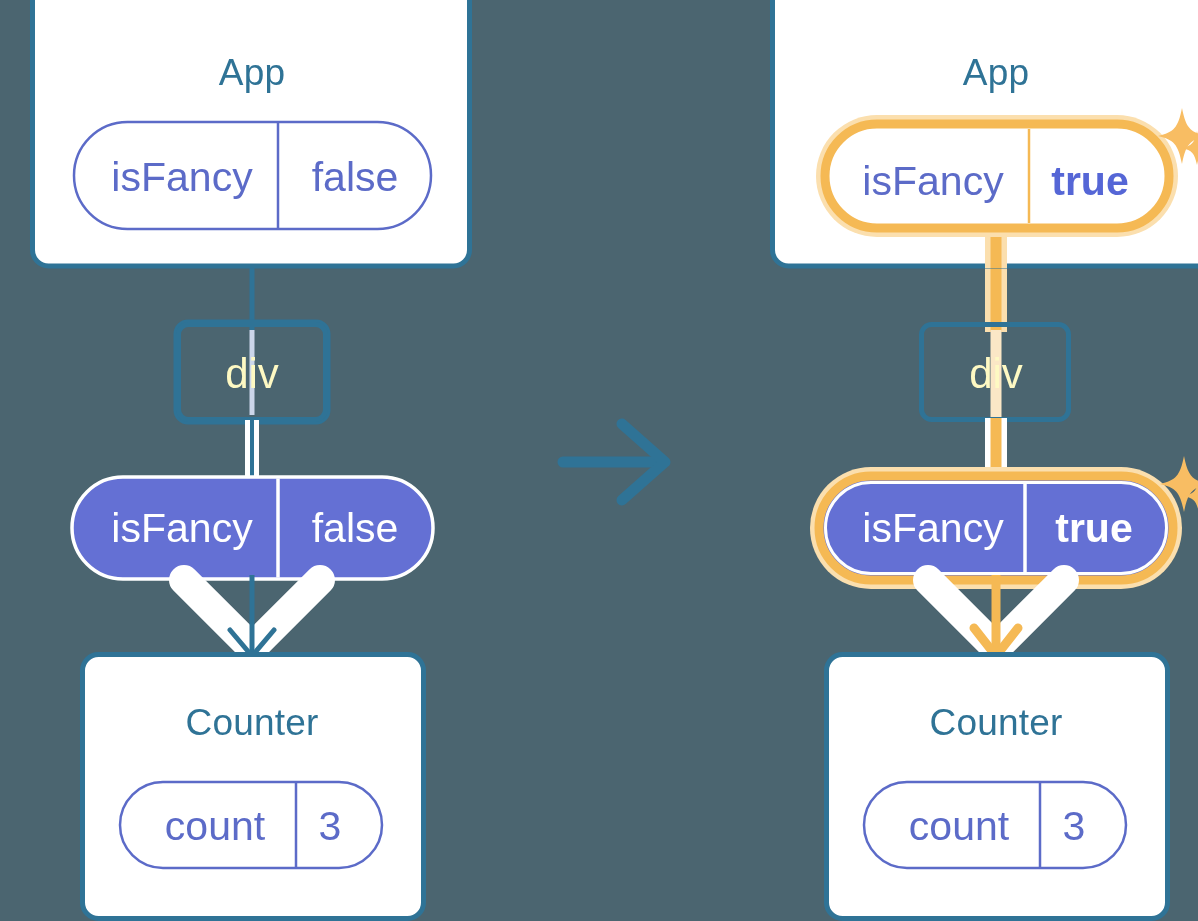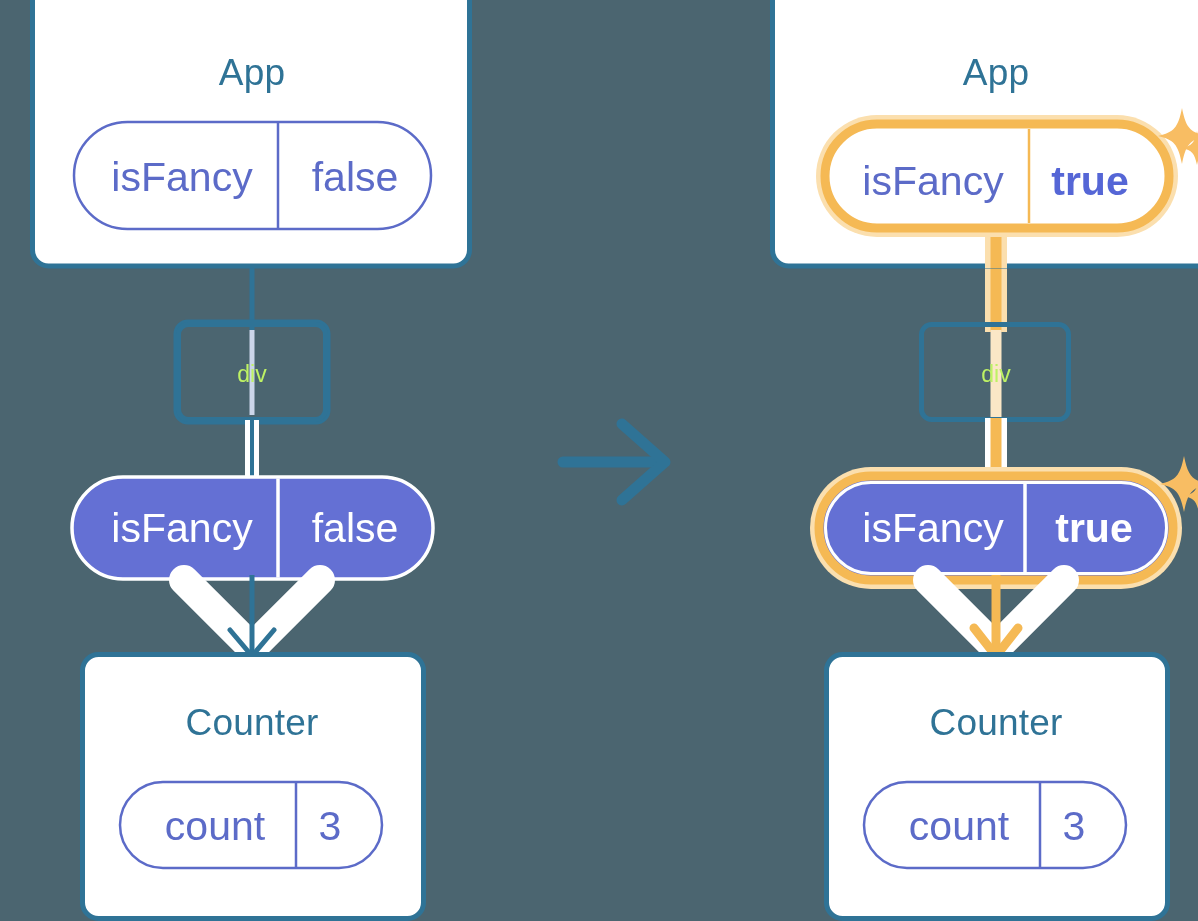--- a/index.html
+++ b/index.html
@@ -14,22 +14,22 @@
   #stage svg{position:absolute;left:0;top:0;}
   
   .txt{position:absolute;white-space:nowrap;pointer-events:none;}
   .comp-title{
     color:#2f7396;
     font-size:37px;
     letter-spacing:0.2px;
     transform:translate(-50%,-50%);
   }
   .div-label{
-    color:#bef264;
-    font-size:23px;
+    color:#fef9c3;
+    font-size:42px;
     transform:translate(-50%,-50%);
   }
   .pill-text{
     color:#5c6bc8;
     font-size:41px;
     transform:translate(-50%,-50%);
   }
   .pill-text.on-purple{color:#ffffff;}
   .pill-text.bold{font-weight:bold;}
   .pill-text.val-blue{color:#5566d6;font-weight:bold;}

